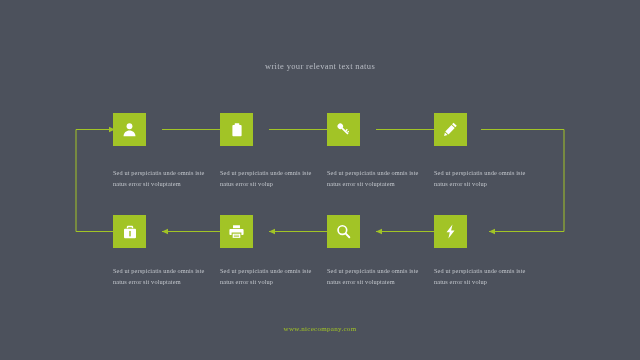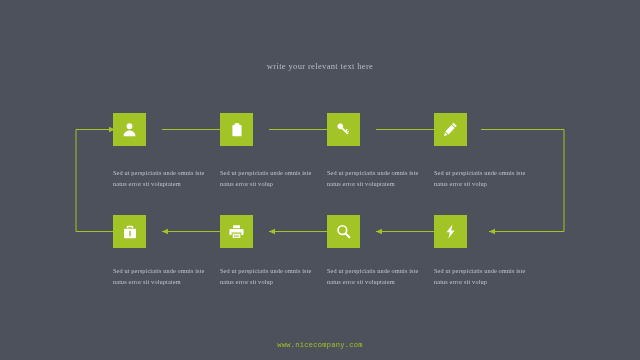--- a/index.html
+++ b/index.html
@@ -64,36 +64,36 @@
     font-size: 6.3px;
     line-height: 1.82;
     color: #c3c7cd;
     letter-spacing: 0.12px;
     font-family: "Liberation Serif", serif;
   }
 
   
   .footer {
     position: absolute;
-    top: 341px;
+    top: 325px;
     left: 0;
     width: 640px;
     text-align: center;
     font-size: 7px;
     letter-spacing: 0.3px;
     color: #a2c426;
-    font-family: Liberation Mono, monospace;
+    font-family: Liberation Serif, serif;
   }
 </style>
 </head>
 <body>
 
 <div class="slide">
 
-  <div class="headline">write your relevant text here</div>
+  <div class="headline">write your relevant text natus</div>
 
   <svg class="wires" viewBox="0 0 640 360" width="640" height="360">
     <g stroke="#a2c426" stroke-width="1" fill="none">
 
       <line x1="162" y1="129.5" x2="220" y2="129.5"></line>
       <line x1="269" y1="129.5" x2="327" y2="129.5"></line>
       <line x1="376" y1="129.5" x2="434" y2="129.5"></line>
 
       <polyline points="481,129.5 564,129.5 564,231.5 489,231.5"></polyline>
 

